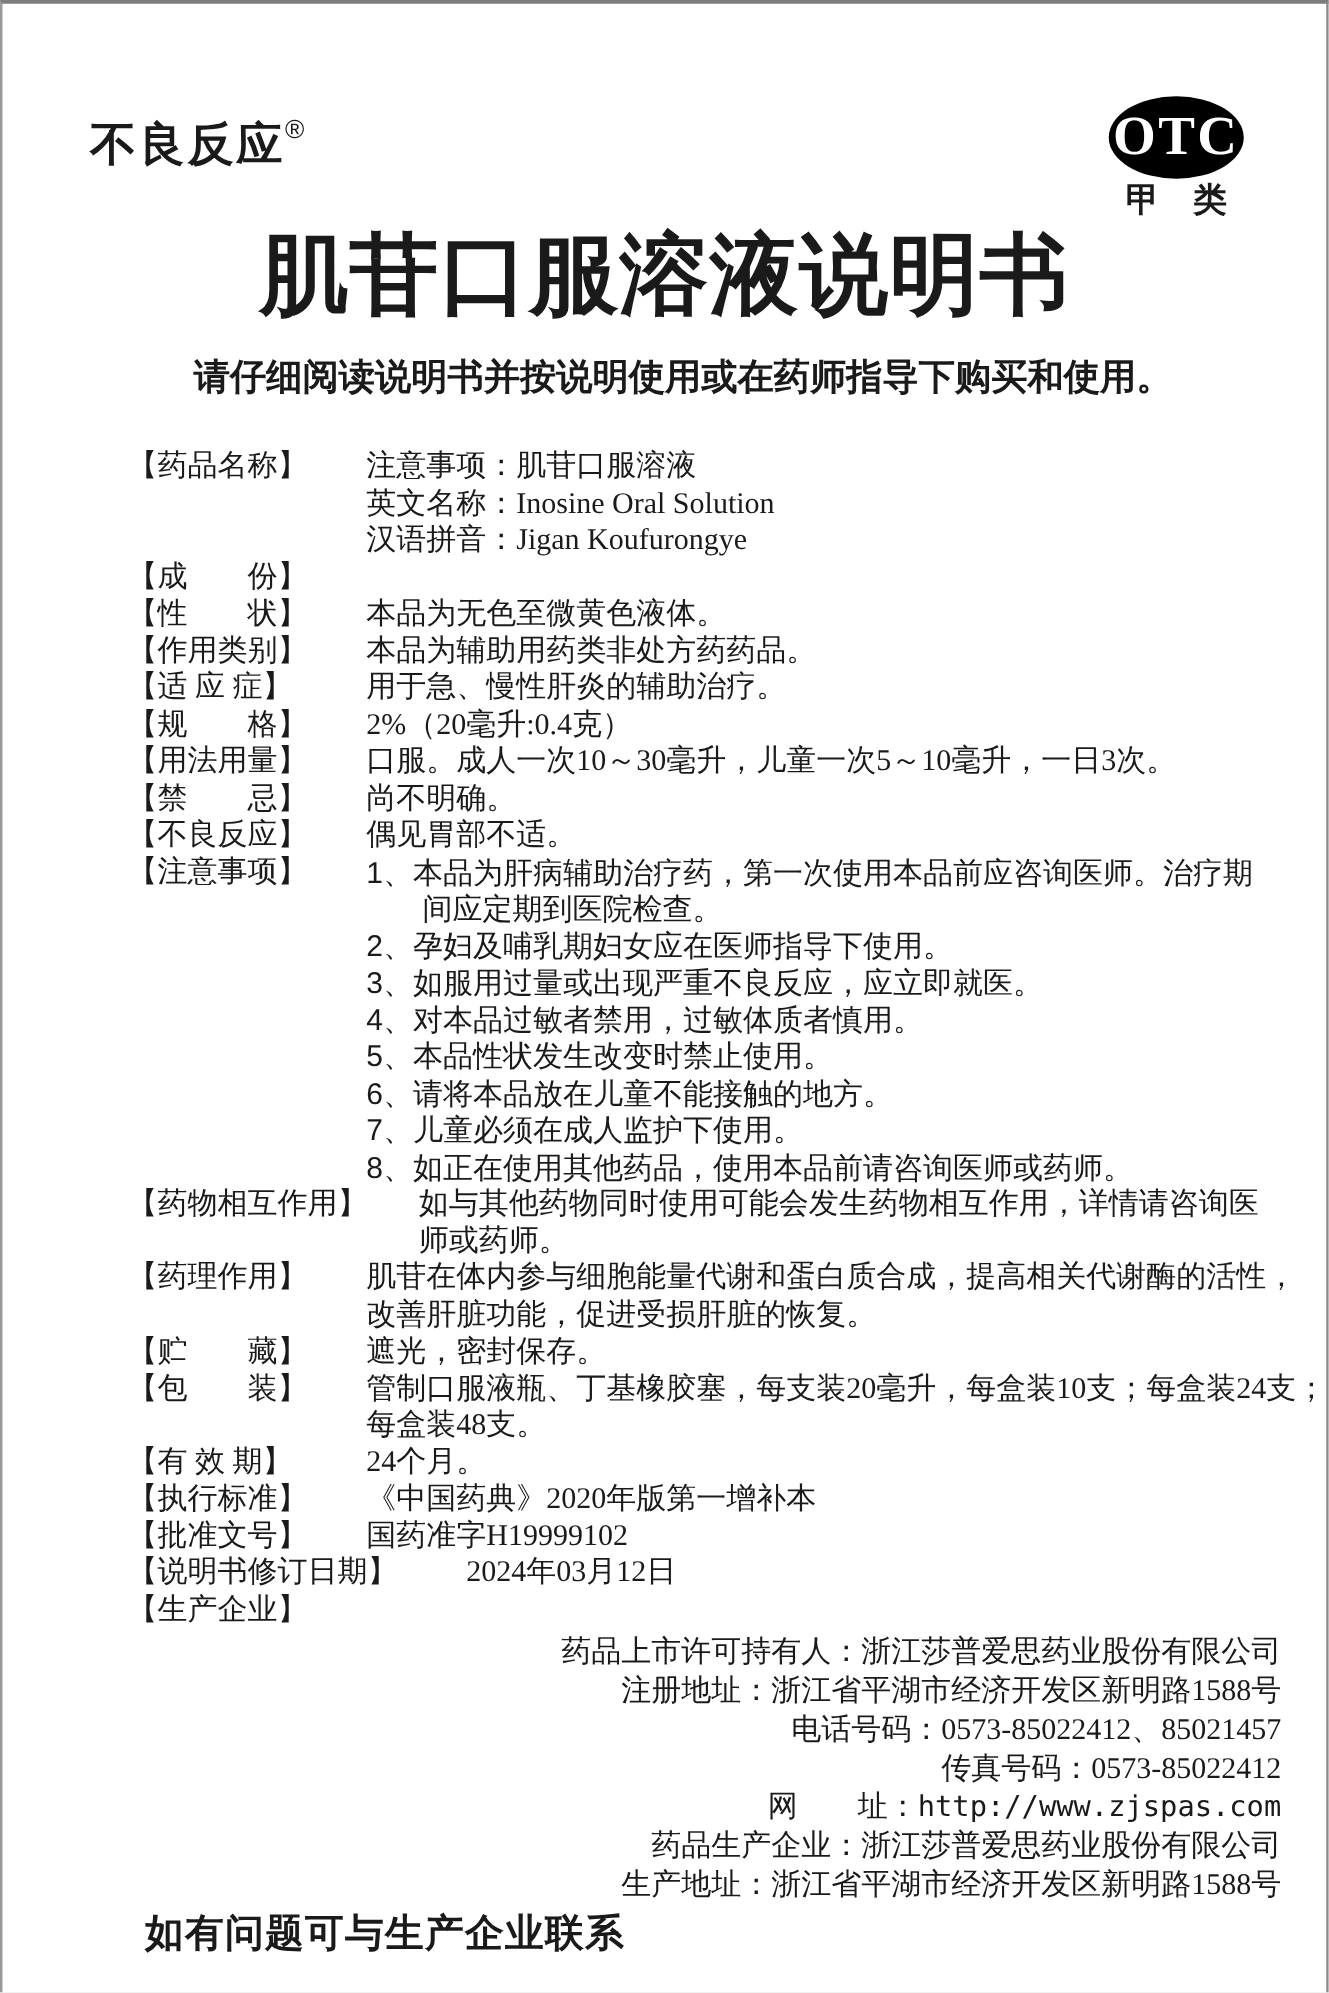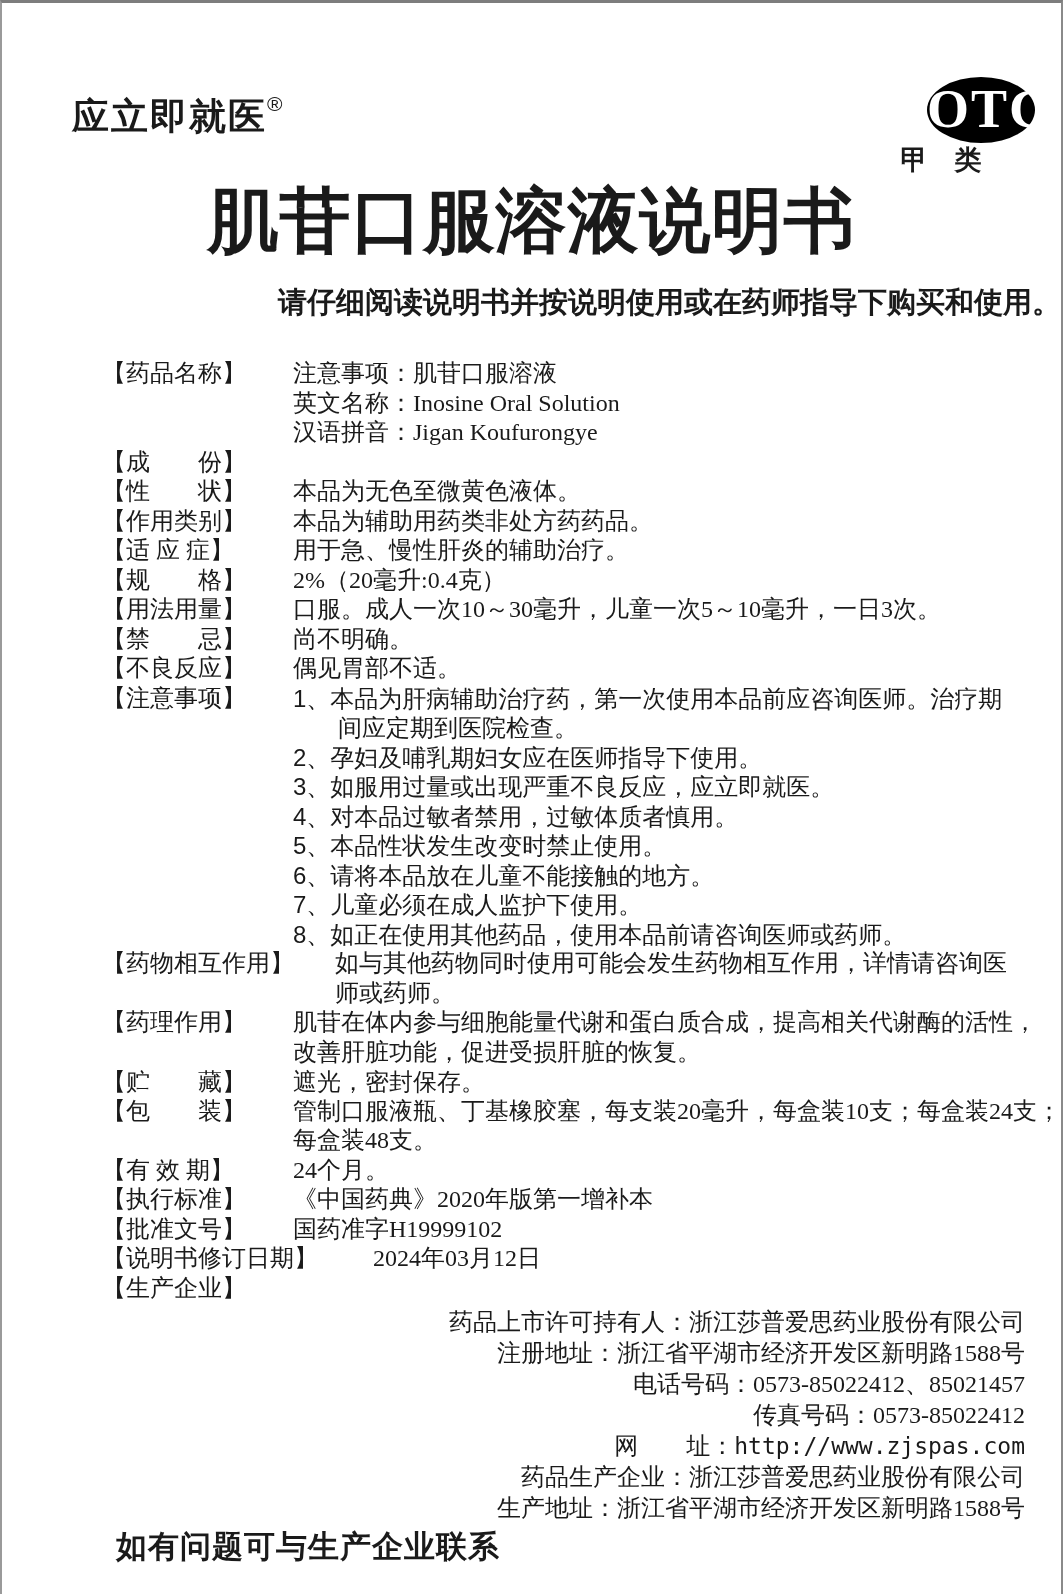--- a/index.html
+++ b/index.html
@@ -22,36 +22,36 @@
     font-family:"Liberation Sans","DejaVu Sans",sans-serif;
     font-weight:700;font-size:37px;line-height:1;
     letter-spacing:2px;
   }
   .brand sup{font-size:21px;font-weight:400;vertical-align:18px;letter-spacing:0;}
   .otc{position:absolute;top:74px;right:66px;width:108px;text-align:center;}
   .otc-ellipse{
     width:108px;height:66px;border-radius:50%;
     background:#000;color:#fff;
     font-family:"Liberation Serif","DejaVu Serif",serif;
-    font-weight:700;font-size:54px;line-height:64px;
-    letter-spacing:2px;text-align:center;margin-left:40px;
+    font-weight:700;font-size:44px;line-height:64px;
+    letter-spacing:2px;text-align:center;
   }
   .otc-class{
     margin-top:3px;
     font-family:"Liberation Sans","DejaVu Sans",sans-serif;
     font-weight:700;font-size:27px;line-height:1.1;
   }
   .title{
     margin:184px 0 0 0;text-align:center;
     font-family:Liberation Mono, monospace;
     font-weight:700;font-size:71px;line-height:78px;
     letter-spacing:1px;
   }
   .subtitle{
-    margin-top:20px;text-align:right;
+    margin-top:20px;text-align:center;
     font-family:"Liberation Sans","DejaVu Sans",sans-serif;
     font-weight:700;font-size:29px;line-height:34px;padding-left:30px;
   }
   
   .doc{
     margin:40px 36px 0 100px;
     font-size:24px;line-height:29.5px;
   }
   .row{display:flex;align-items:flex-start;gap:41px;}
   .row .label{flex:none;min-width:150px;white-space:pre;}
@@ -75,21 +75,21 @@
     font-weight:700;font-size:31px;line-height:38px;
     letter-spacing:1px;
     white-space:nowrap;
   }
 </style>
 </head>
 <body>
 
 <div class="page">
 
-  <div class="brand"><span>应立即就医</span><sup>®</sup></div>
+  <div class="brand"><span>不良反应</span><sup>®</sup></div>
 
   <div class="otc">
     <div class="otc-ellipse">OTC</div>
     <div class="otc-class">甲　类</div>
   </div>
 
   <div class="title">肌苷口服溶液说明书</div>
   <div class="subtitle">请仔细阅读说明书并按说明使用或在药师指导下购买和使用。</div>
 
   <div class="doc">

